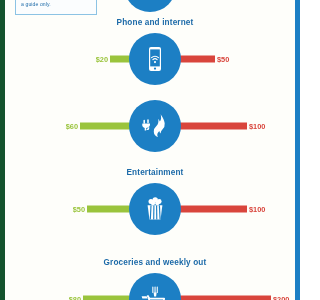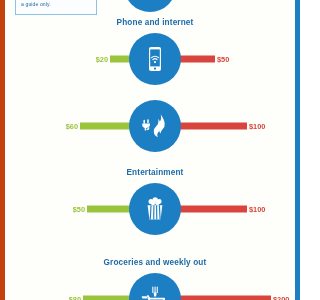--- a/index.html
+++ b/index.html
@@ -13,21 +13,21 @@
     font-family: "Liberation Sans", sans-serif;
     background: #ffffff;
   }
 
   #infographic {
     position: relative;
     width: 300px;
     height: 300px;
     background: #fefefa;
     box-sizing: border-box;
-    border-left: 5px solid #c2410c;
+    border-left: 5px solid #14532d;
     border-right: 5px solid #1c7fc4;
     overflow: hidden;
   }
 
   
   .note-box {
     position: absolute;
     left: 10px;
     top: -20px;
     width: 82px;

